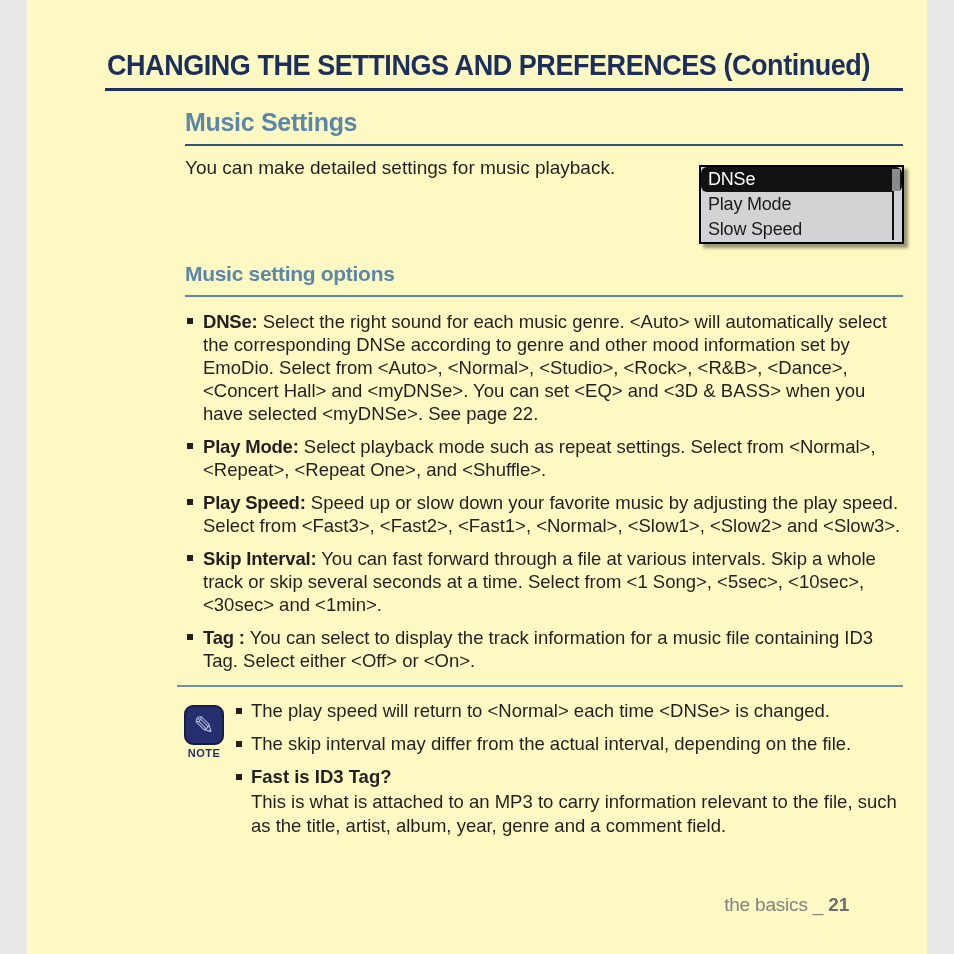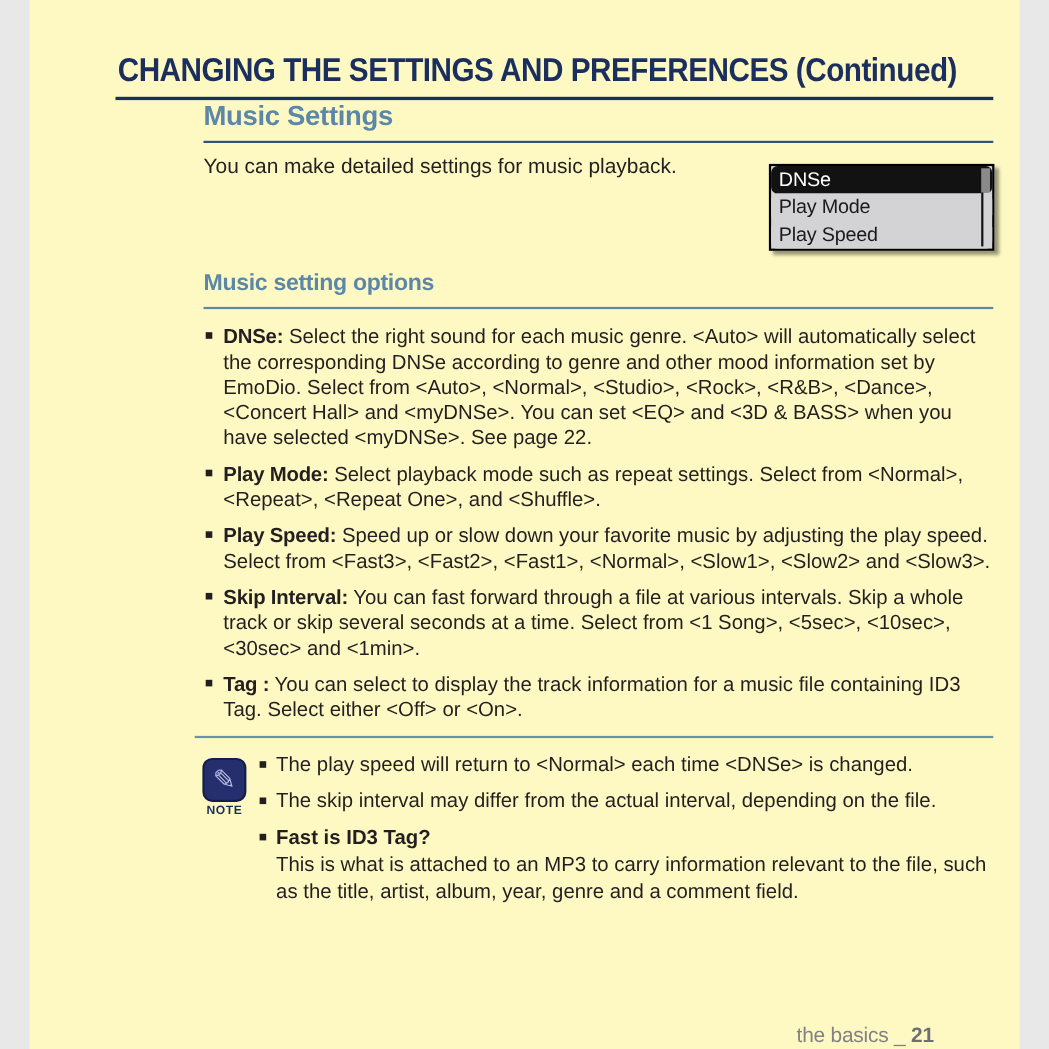--- a/index.html
+++ b/index.html
@@ -17,21 +17,21 @@
     position:absolute;left:80px;top:48px;margin:0;
     font-size:30px;font-weight:bold;color:#1b2f5e;
     letter-spacing:-0.5px;white-space:nowrap;
     transform:scaleX(0.90);transform-origin:left center;
   }
   .main-title-rule{
     position:absolute;left:78px;top:88px;width:798px;height:3px;
     background:#1b2f5e;
   }
   
-  .content{position:absolute;left:158px;top:92px;width:718px;}
+  .content{position:absolute;left:158px;top:108px;width:718px;}
   .section-heading{
     margin:0;font-size:25px;font-weight:bold;color:#5b87a9;
     letter-spacing:-0.3px;
     padding-bottom:7px;border-bottom:2px solid #2f517c;
   }
   .intro{margin:10px 0 0 0;font-size:19px;line-height:24px;color:#231f20;}
   .options-heading{
     margin:82px 0 0 0;font-size:21px;font-weight:bold;color:#5b87a9;
     letter-spacing:-0.3px;
     padding-bottom:9px;border-bottom:2px solid #5b87a9;
@@ -71,21 +71,21 @@
   }
   .note-label{margin-top:2px;font-size:11px;font-weight:bold;color:#1b2f5e;letter-spacing:0.5px;}
   .note-list{list-style:none;margin:0 0 0 50px;padding:0;font-size:18.5px;line-height:24px;}
   .note-list li{position:relative;padding-left:16px;margin-bottom:9px;}
   .note-list li::before{
     content:"";position:absolute;left:1px;top:9px;width:6px;height:6px;background:#231f20;
   }
   .note-sub{margin-top:1px;}
   
   .footer{
-    position:absolute;right:78px;top:931px;
+    position:absolute;right:78px;top:894px;
     font-size:19px;color:#808285;letter-spacing:-0.2px;
   }
   .footer b{color:#6d6e71;}
 </style>
 </head>
 <body>
 
 <div class="page">
 
   <h1 class="main-title">CHANGING THE SETTINGS AND PREFERENCES (Continued)</h1>
@@ -93,21 +93,21 @@
 
   <div class="content">
 
     <h2 class="section-heading">Music Settings</h2>
 
     <p class="intro">You can make detailed settings for music playback.</p>
 
     <div class="device-menu">
       <div class="menu-row selected">DNSe</div>
       <div class="menu-row">Play Mode</div>
-      <div class="menu-row">Play Speed</div>
+      <div class="menu-row">Slow Speed</div>
       <div class="menu-scroll">
         <div class="thumb"></div>
         <div class="track"></div>
       </div>
     </div>
 
     <h3 class="options-heading">Music setting options</h3>
 
     <ul class="options-list">
       <li><b>DNSe:</b> <span>Select the right sound for each music genre. &lt;Auto&gt; will automatically select the corresponding DNSe according to genre and other mood information set by EmoDio. Select from &lt;Auto&gt;, &lt;Normal&gt;, &lt;Studio&gt;, &lt;Rock&gt;, &lt;R&amp;B&gt;, &lt;Dance&gt;, &lt;Concert Hall&gt; and &lt;myDNSe&gt;. You can set &lt;EQ&gt; and &lt;3D &amp; BASS&gt; when you have selected &lt;myDNSe&gt;. See page 22.</span></li>

